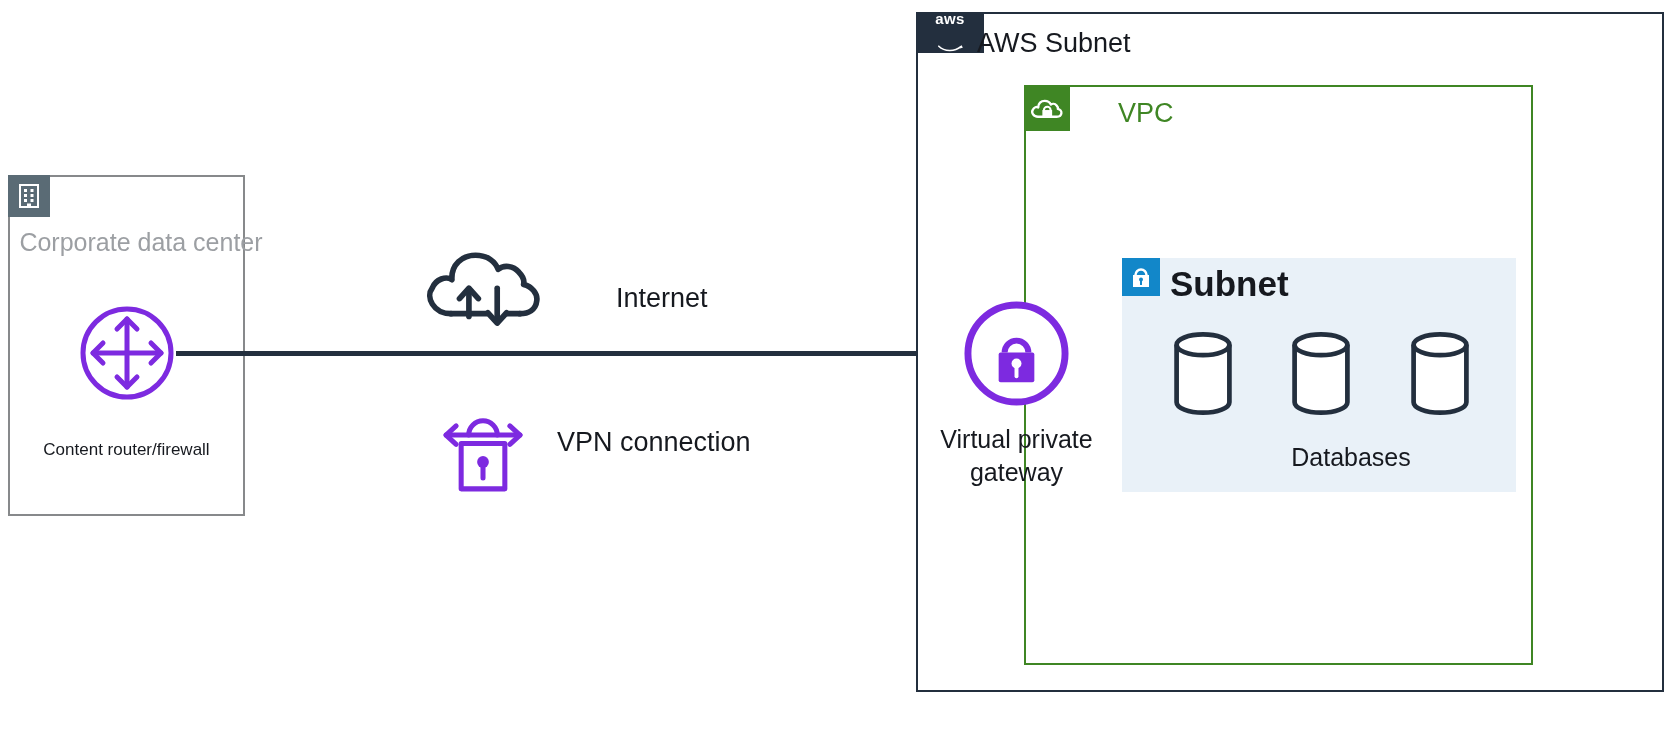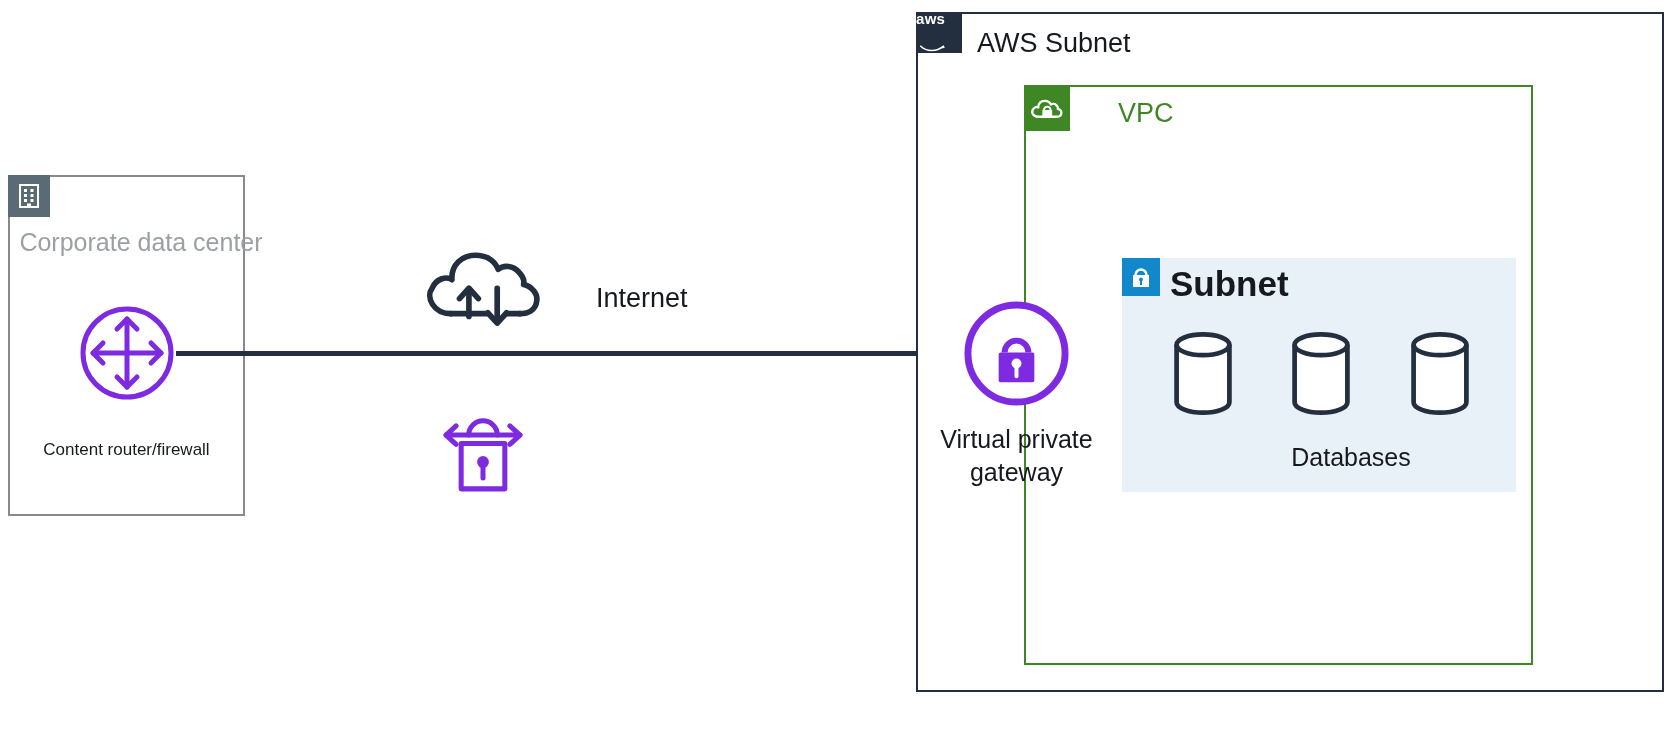--- a/index.html
+++ b/index.html
@@ -24,28 +24,28 @@
   .corp-label{ left:10px; top:226px; width:262px; text-align:center; color:var(--gray-text);
                font-size:25px; line-height:32px; }
   .router-icon{ left:79px; top:305px; width:96px; height:96px; color:var(--purple); }
   .router-label{ left:8px; top:433px; width:237px; text-align:center; font-size:17px; line-height:33px; }
 
   
   .main-arrow{ left:176px; top:340px; color:var(--navy); }
 
   
   .inet-icon{ left:418px; top:236px; width:132px; height:95px; color:var(--navy); }
-  .inet-label{ left:596px; top:283px; font-size:27px; }
+  .inet-label{ left:616px; top:283px; font-size:27px; }
   .vpn-icon{ left:441px; top:391px; width:84px; height:105px; color:var(--purple); }
   .vpn-label{ left:557px; top:427px; font-size:27px; }
 
   
   .aws-box{ left:916px; top:12px; width:748px; height:680px; border:2px solid var(--navy); background:#fff; }
-  .aws-logo{ left:916px; top:12px; width:46px; height:41px; background:var(--navy); color:#fff;
-             display:flex; flex-direction:column; align-items:flex-start; justify-content:center; gap:19px; }
+  .aws-logo{ left:916px; top:12px; width:68px; height:41px; background:var(--navy); color:#fff;
+             display:flex; flex-direction:column; align-items:center; justify-content:center; gap:19px; }
   .aws-logo span{ font-size:15px; font-weight:bold; line-height:14px; letter-spacing:.3px; }
   .aws-label{ left:977px; top:28px; font-size:27px; }
 
   
   .vpc-box{ left:1024px; top:85px; width:509px; height:580px; border:2px solid var(--green); }
   .vpc-icon{ left:1024px; top:85px; width:46px; height:46px; background:var(--green);
              display:flex; align-items:center; justify-content:center; }
   .vpc-label{ left:1118px; top:98px; font-size:27px; color:var(--green); }
 
   
@@ -119,20 +119,21 @@
     <svg width="84" height="105" viewBox="0 0 100 124" fill="none" stroke="currentColor" stroke-width="6" stroke-linecap="round" stroke-linejoin="round">
       <path d="M33 52 A17 17 0 0 1 67 52"></path>
       <path d="M6 52 H94"></path>
       <path d="M18 41 L6 52 L18 63"></path>
         <path d="M82 41 L94 52 L82 63"></path>
       <rect x="24" y="62" width="52" height="54" fill="#fff"></rect>
       <circle cx="50" cy="84" r="7" fill="currentColor" stroke="none"></circle>
       <path d="M50 90 V103"></path>
     </svg>
   </div>
+  <div class="abs vpn-label">VPN connection</div>
 
   <div class="abs aws-box"></div>
   <div class="abs aws-logo">
     <span>aws</span>
     <svg width="32" height="10" viewBox="0 0 32 10">
       <path d="M2 1.5 C 9 8.5 22 8.5 29.5 2" stroke="#fff" stroke-width="2" fill="none" stroke-linecap="round"></path>
       <polygon points="30.5,0 32,3.5 28,4.5" fill="#fff"></polygon>
     </svg>
   </div>
   <div class="abs aws-label">AWS Subnet</div>

